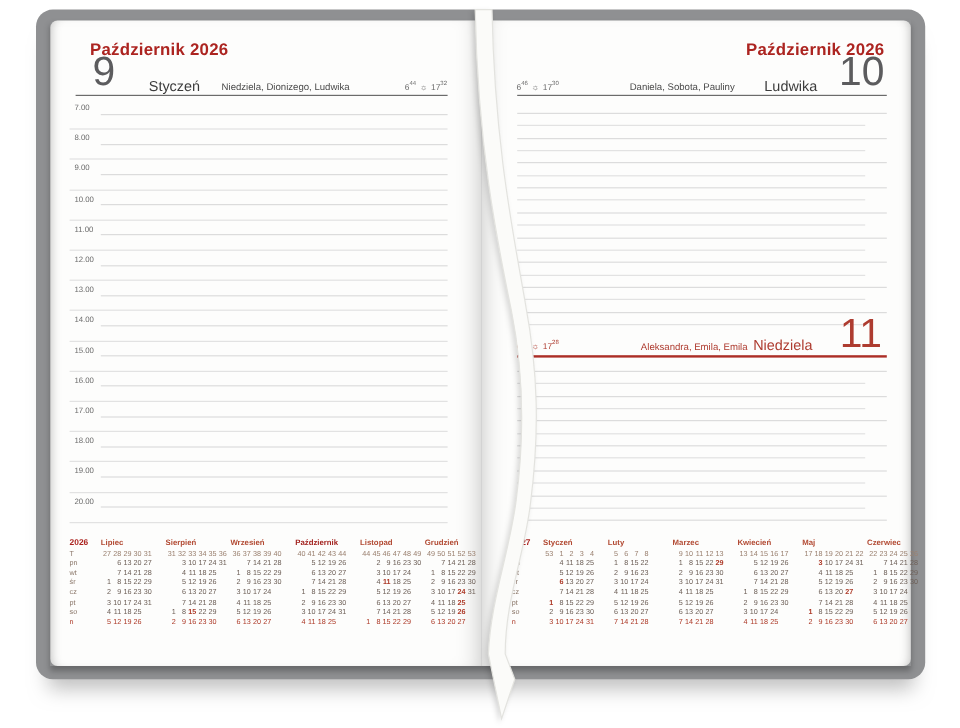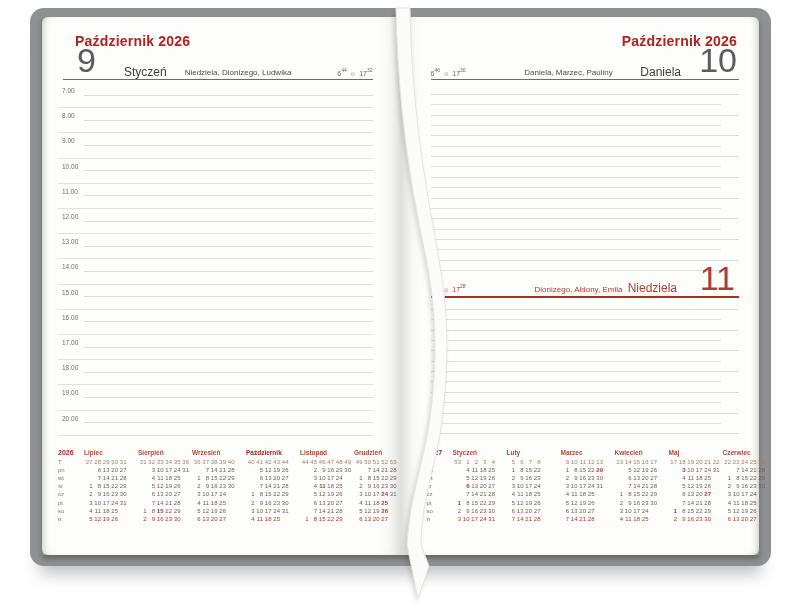--- a/index.html
+++ b/index.html
@@ -511,22 +511,22 @@
       </div>
 
       <div class="page page-right">
         <div class="month-hdr right">Październik 2026</div>
 
         <div class="sun" style="left:30px;top:50px;">
           <span>6</span><sup>46</sup>
           <span class="sun-icon">☼</span>
           <span>17</span><sup>30</sup>
         </div>
-        <div class="name-days" style="left:168px;top:51px;">Daniela, Marzec, Pauliny</div>
-        <div class="day-name" style="right:78px;top:48px;">Daniela</div>
+        <div class="name-days" style="left:168px;top:51px;">Daniela, Sobota, Pauliny</div>
+        <div class="day-name" style="right:78px;top:48px;">Ludwika</div>
         <div class="big-num" style="right:22px;top:26px;">10</div>
         <div class="rule" style="left:30px;top:62px;width:308px;"></div>
         <div id="rp-lines-sat">
             <div class="line rline " style="top:77.0px"></div>
             <div class="line rline short" style="top:87.3px"></div>
             <div class="line rline " style="top:97.7px"></div>
             <div class="line rline short" style="top:108.0px"></div>
             <div class="line rline " style="top:118.4px"></div>
             <div class="line rline short" style="top:128.8px"></div>
             <div class="line rline " style="top:139.1px"></div>
@@ -541,21 +541,21 @@
             <div class="line rline short" style="top:232.3px"></div>
             <div class="line rline " style="top:242.6px"></div>
             <div class="line rline short" style="top:252.9px"></div>
           </div>
 
         <div class="sun su-red" style="left:30px;top:266px;">
           <span>6</span><sup>48</sup>
           <span class="sun-icon">☼</span>
           <span>17</span><sup>28</sup>
         </div>
-        <div class="name-days su-red" style="left:178px;top:268px;">Dionizego, Aldony, Emila</div>
+        <div class="name-days su-red" style="left:178px;top:268px;">Aleksandra, Emila, Emila</div>
         <div class="day-name su-red" style="right:82px;top:264px;">Niedziela</div>
         <div class="big-num su-red" style="right:24px;top:244px;">11</div>
         <div class="rule red" style="left:30px;top:279px;width:308px;"></div>
         <div id="rp-lines-sun">
             <div class="line rline " style="top:292.0px"></div>
             <div class="line rline short" style="top:302.4px"></div>
             <div class="line rline " style="top:312.7px"></div>
             <div class="line rline short" style="top:323.1px"></div>
             <div class="line rline " style="top:333.4px"></div>
             <div class="line rline short" style="top:343.8px"></div>

